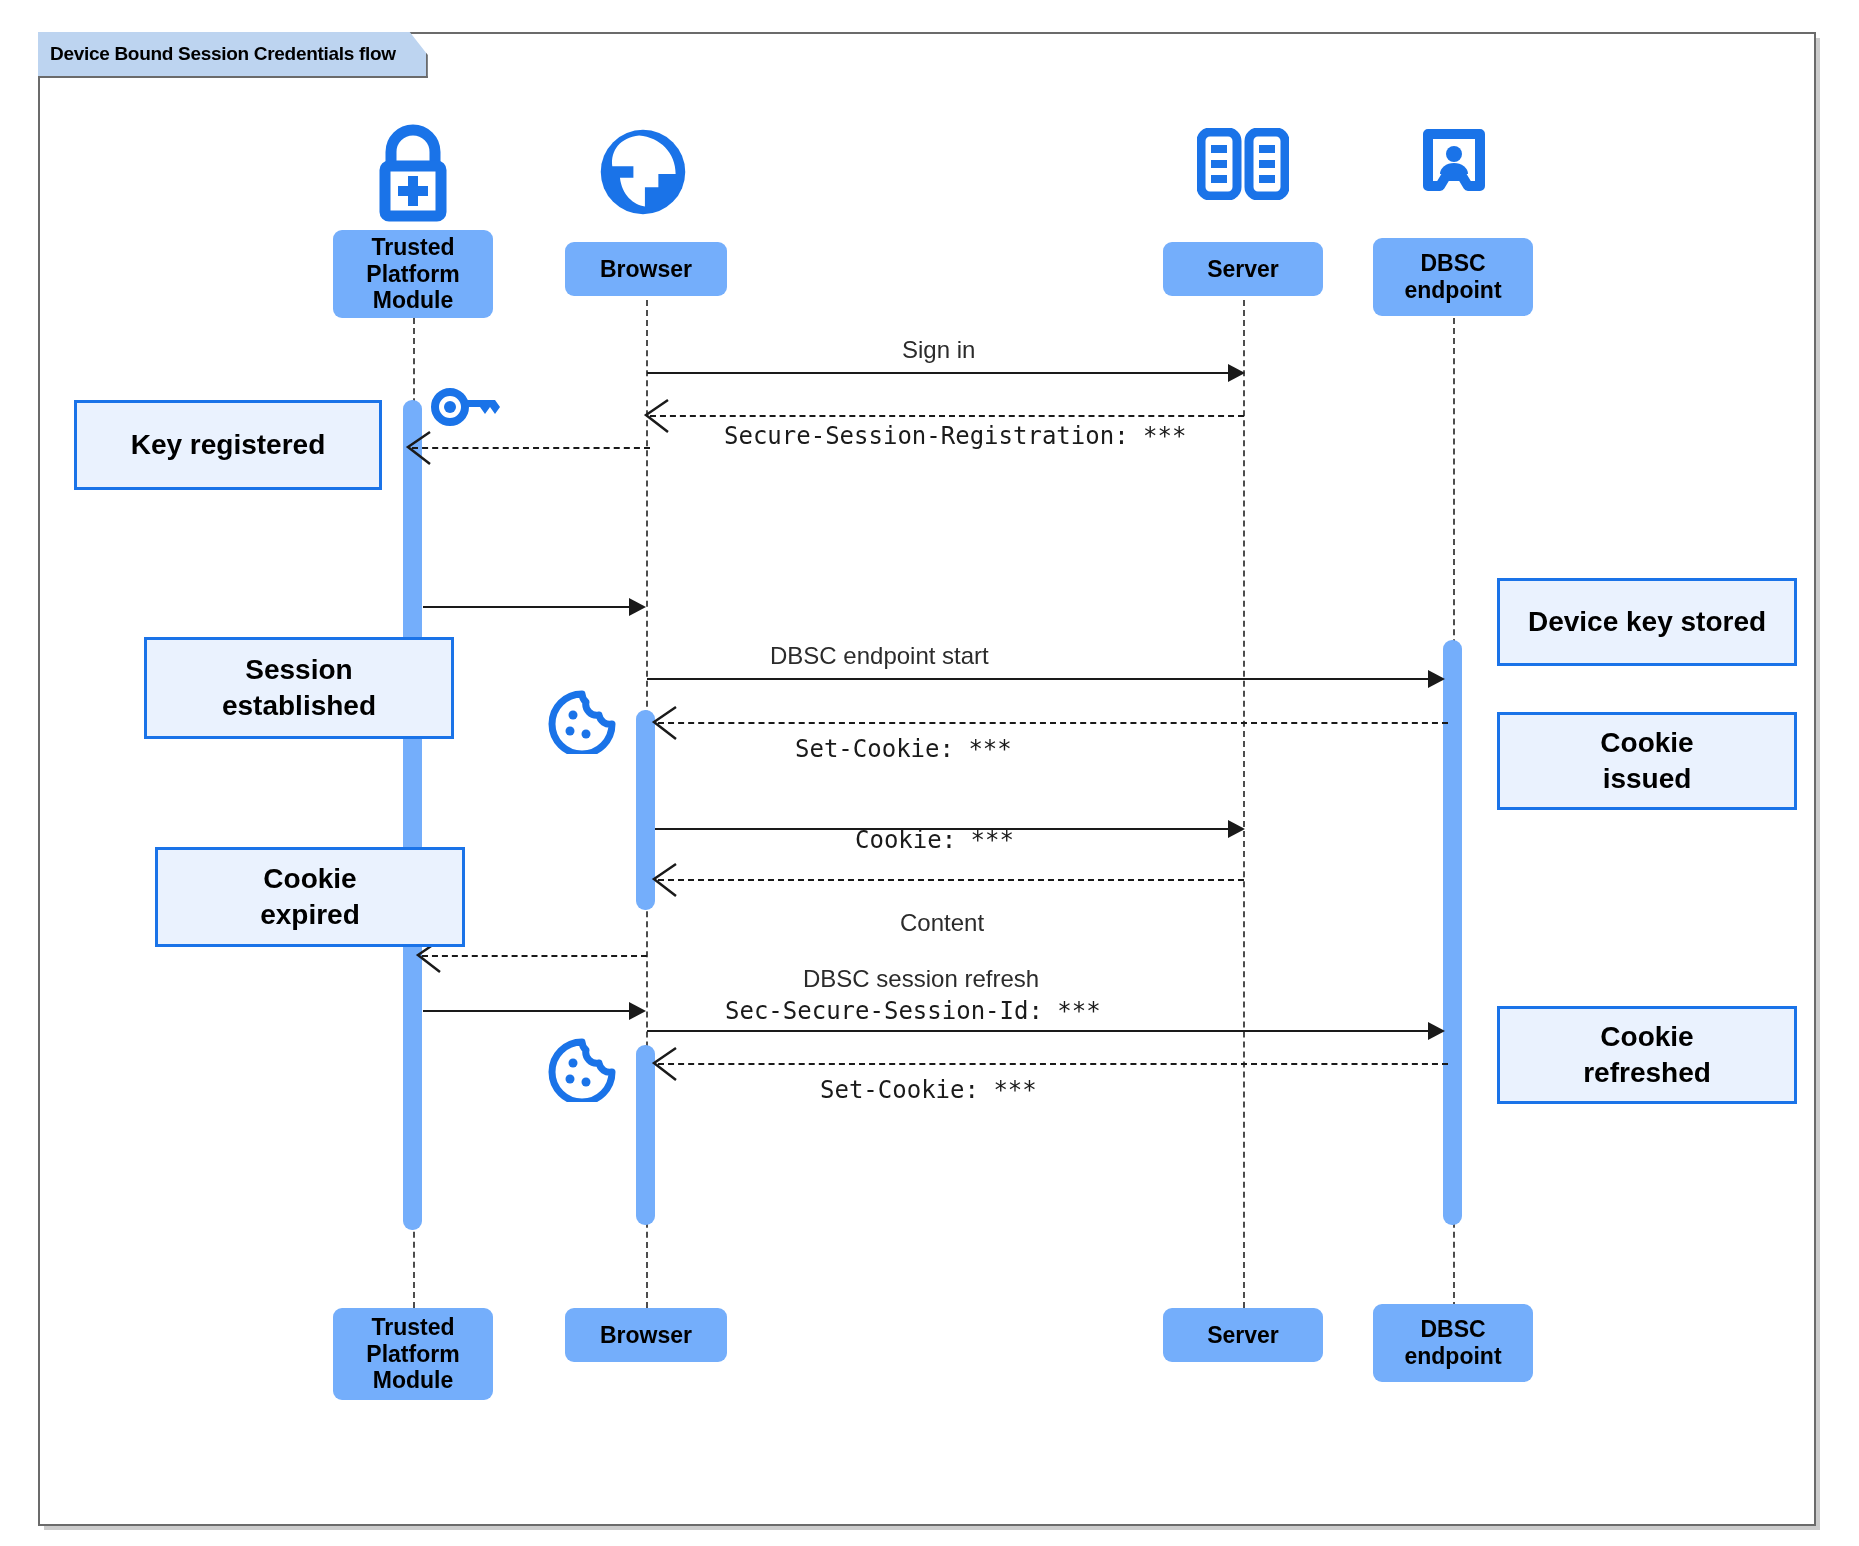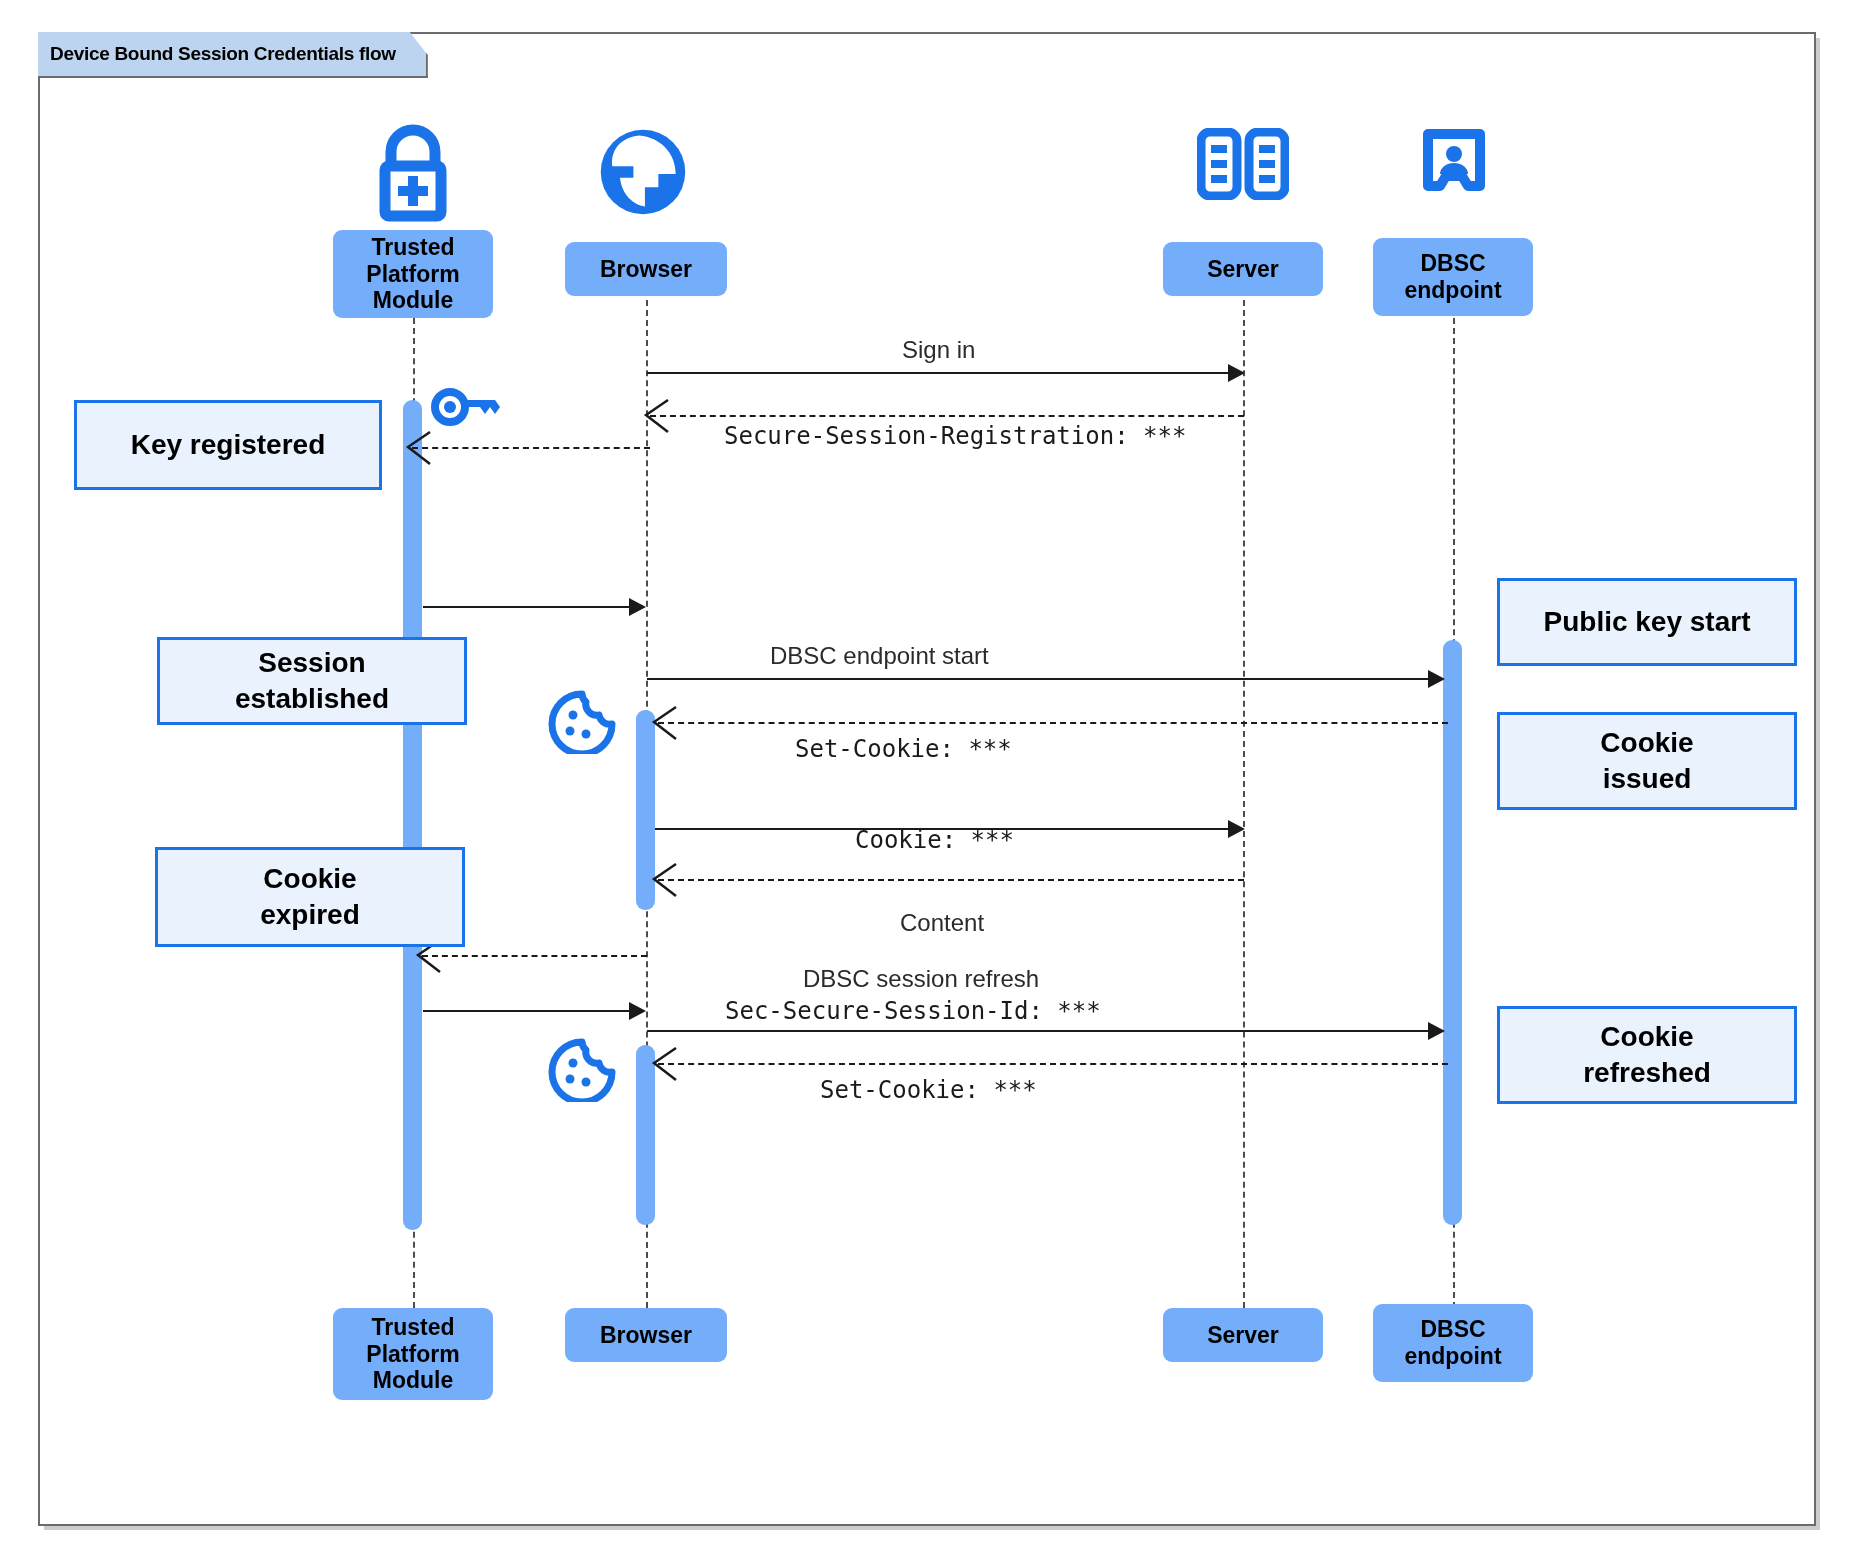--- a/index.html
+++ b/index.html
@@ -221,32 +221,32 @@
   <div class="msg-line dashed" style="left:658px;top:1063px;width:790px;"></div>
   <svg style="position:absolute;left:650px;top:1046px;" width="28" height="36">
      <polyline points="26,2 4,17 26,34" fill="none" stroke="#1a1a1a" stroke-width="2.5"></polyline>
   </svg>
   <div class="msg-label mono" style="left:820px;top:1076px;">Set-Cookie: ***</div>
 
   <div class="note" style="left:74px;top:400px;width:308px;height:90px;white-space:pre-line;">
     <span>Key registered</span>
   </div>
 
-  <div class="note" style="left:157px;top:637px;width:310px;height:88px;white-space:pre-line;">
+  <div class="note" style="left:144px;top:637px;width:310px;height:102px;white-space:pre-line;">
     <span>Session
 established</span>
   </div>
 
   <div class="note" style="left:155px;top:847px;width:310px;height:100px;white-space:pre-line;">
     <span>Cookie
 expired</span>
   </div>
 
   <div class="note" style="left:1497px;top:578px;width:300px;height:88px;white-space:pre-line;">
-    <span>Public key start</span>
+    <span>Device key stored</span>
   </div>
 
   <div class="note" style="left:1497px;top:712px;width:300px;height:98px;white-space:pre-line;">
     <span>Cookie
 issued</span>
   </div>
 
   <div class="note" style="left:1497px;top:1006px;width:300px;height:98px;white-space:pre-line;">
     <span>Cookie
 refreshed</span>

